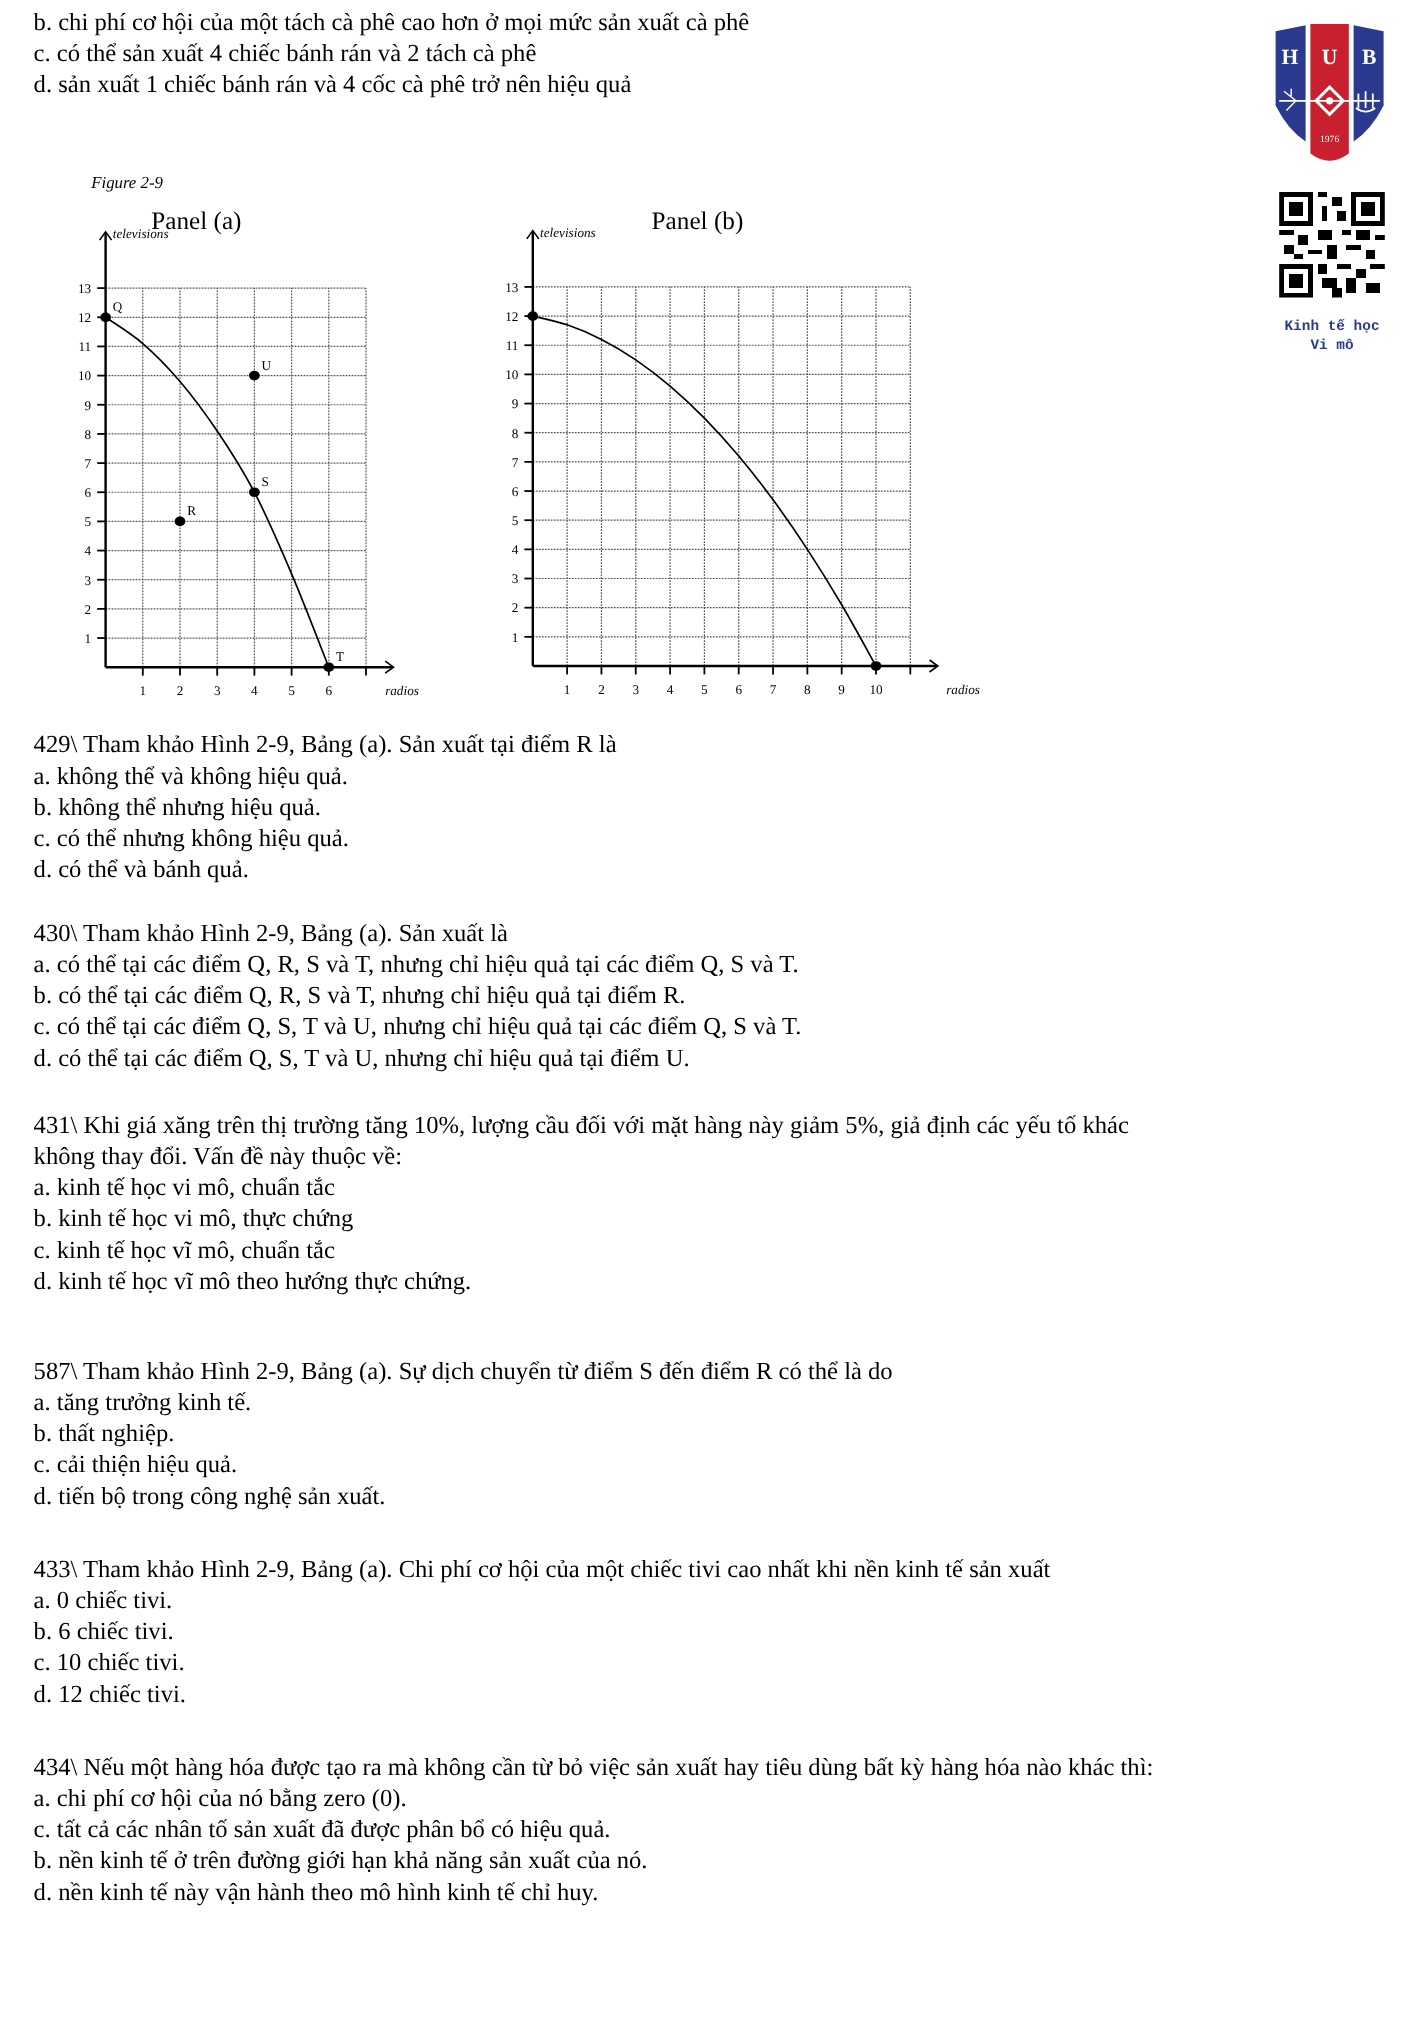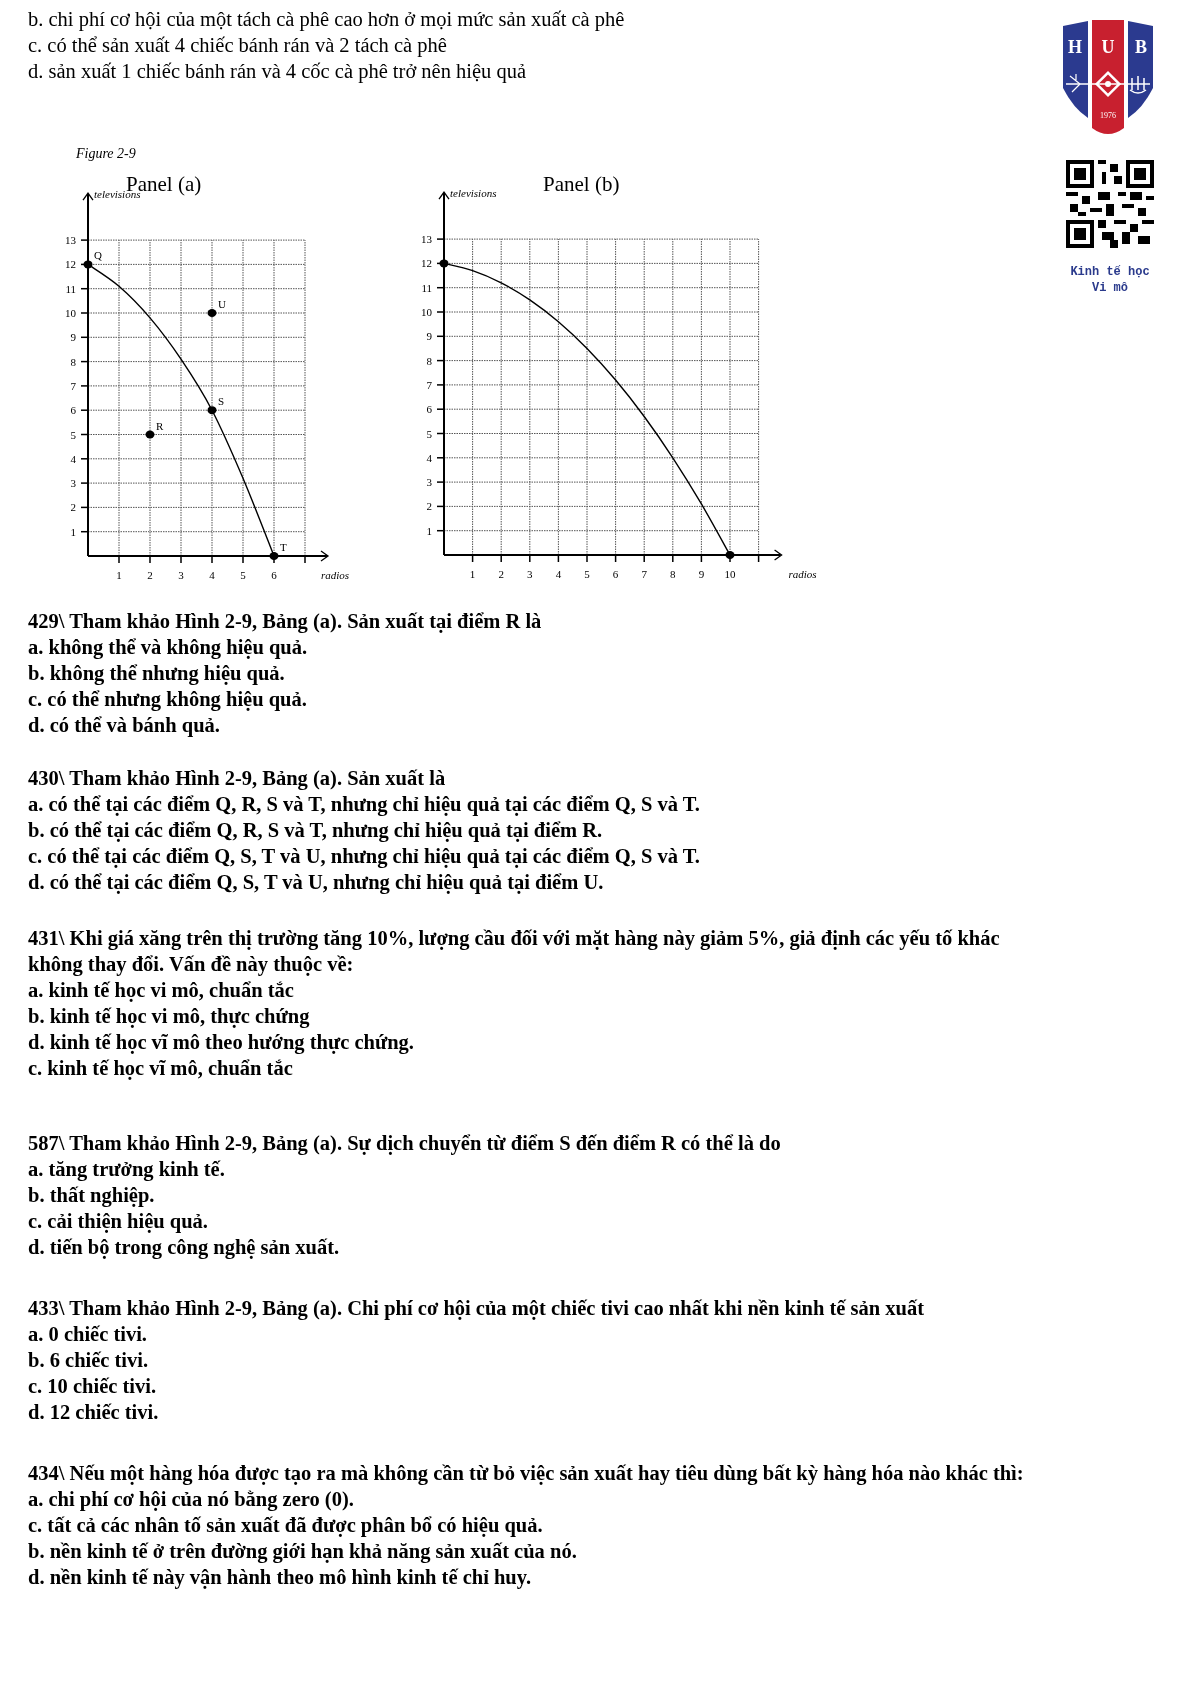--- a/index.html
+++ b/index.html
@@ -1,19 +1,19 @@
 <!DOCTYPE html>
 <html><head>
 <meta charset="utf-8">
 <style>
   html, body { margin: 0; padding: 0; background: #ffffff; }
   body { width: 1190px; height: 1684px; position: relative; overflow: hidden;
          font-family: "Liberation Serif", "DejaVu Serif", serif; color: #000; }
   .line { position: absolute; left: 28px; font-size: 20.5px; line-height: 26px; white-space: nowrap; }
-  .block { position: absolute; left: 28px; font-weight: bold; }
+  .block { position: absolute; left: 28px; }
   .block .line { position: static; }
   .fig-title { position: absolute; left: 28px; top: 146px; font-style: italic; font-size: 14px; margin-left: 48px; }
   .panel-title { position: absolute; font-size: 21px; }
   svg text { font-family: "Liberation Serif", "DejaVu Serif", serif; }
   .logo { position: absolute; left: 1058px; top: 18px; width: 100px; }
   .qr { position: absolute; left: 1066px; top: 160px; width: 88px; height: 88px; }
   .brand { position: absolute; left: 1050px; top: 264px; width: 120px; text-align: center;
            font-family: Liberation Mono, monospace; font-weight: bold; font-size: 12px; color: #2a3a8c; line-height: 16px; }
 </style>
 </head>
@@ -258,22 +258,22 @@
       <div class="line">a. có thể tại các điểm Q, R, S và T, nhưng chỉ hiệu quả tại các điểm Q, S và T.</div>
       <div class="line">b. có thể tại các điểm Q, R, S và T, nhưng chỉ hiệu quả tại điểm R.</div>
       <div class="line">c. có thể tại các điểm Q, S, T và U, nhưng chỉ hiệu quả tại các điểm Q, S và T.</div>
       <div class="line">d. có thể tại các điểm Q, S, T và U, nhưng chỉ hiệu quả tại điểm U.</div>
     </div>
     <div class="block" style="top: 925px;">
       <div class="line">431\ Khi giá xăng trên thị trường tăng 10%, lượng cầu đối với mặt hàng này giảm 5%, giả định các yếu tố khác</div>
       <div class="line">không thay đổi. Vấn đề này thuộc về:</div>
       <div class="line">a. kinh tế học vi mô, chuẩn tắc</div>
       <div class="line">b. kinh tế học vi mô, thực chứng</div>
+      <div class="line">c. kinh tế học vĩ mô, chuẩn tắc</div>
       <div class="line">d. kinh tế học vĩ mô theo hướng thực chứng.</div>
-      <div class="line">c. kinh tế học vĩ mô, chuẩn tắc</div>
     </div>
     <div class="block" style="top: 1130px;">
       <div class="line">587\ Tham khảo Hình 2-9, Bảng (a). Sự dịch chuyển từ điểm S đến điểm R có thể là do</div>
       <div class="line">a. tăng trưởng kinh tế.</div>
       <div class="line">b. thất nghiệp.</div>
       <div class="line">c. cải thiện hiệu quả.</div>
       <div class="line">d. tiến bộ trong công nghệ sản xuất.</div>
     </div>
     <div class="block" style="top: 1295px;">
       <div class="line">433\ Tham khảo Hình 2-9, Bảng (a). Chi phí cơ hội của một chiếc tivi cao nhất khi nền kinh tế sản xuất</div>

